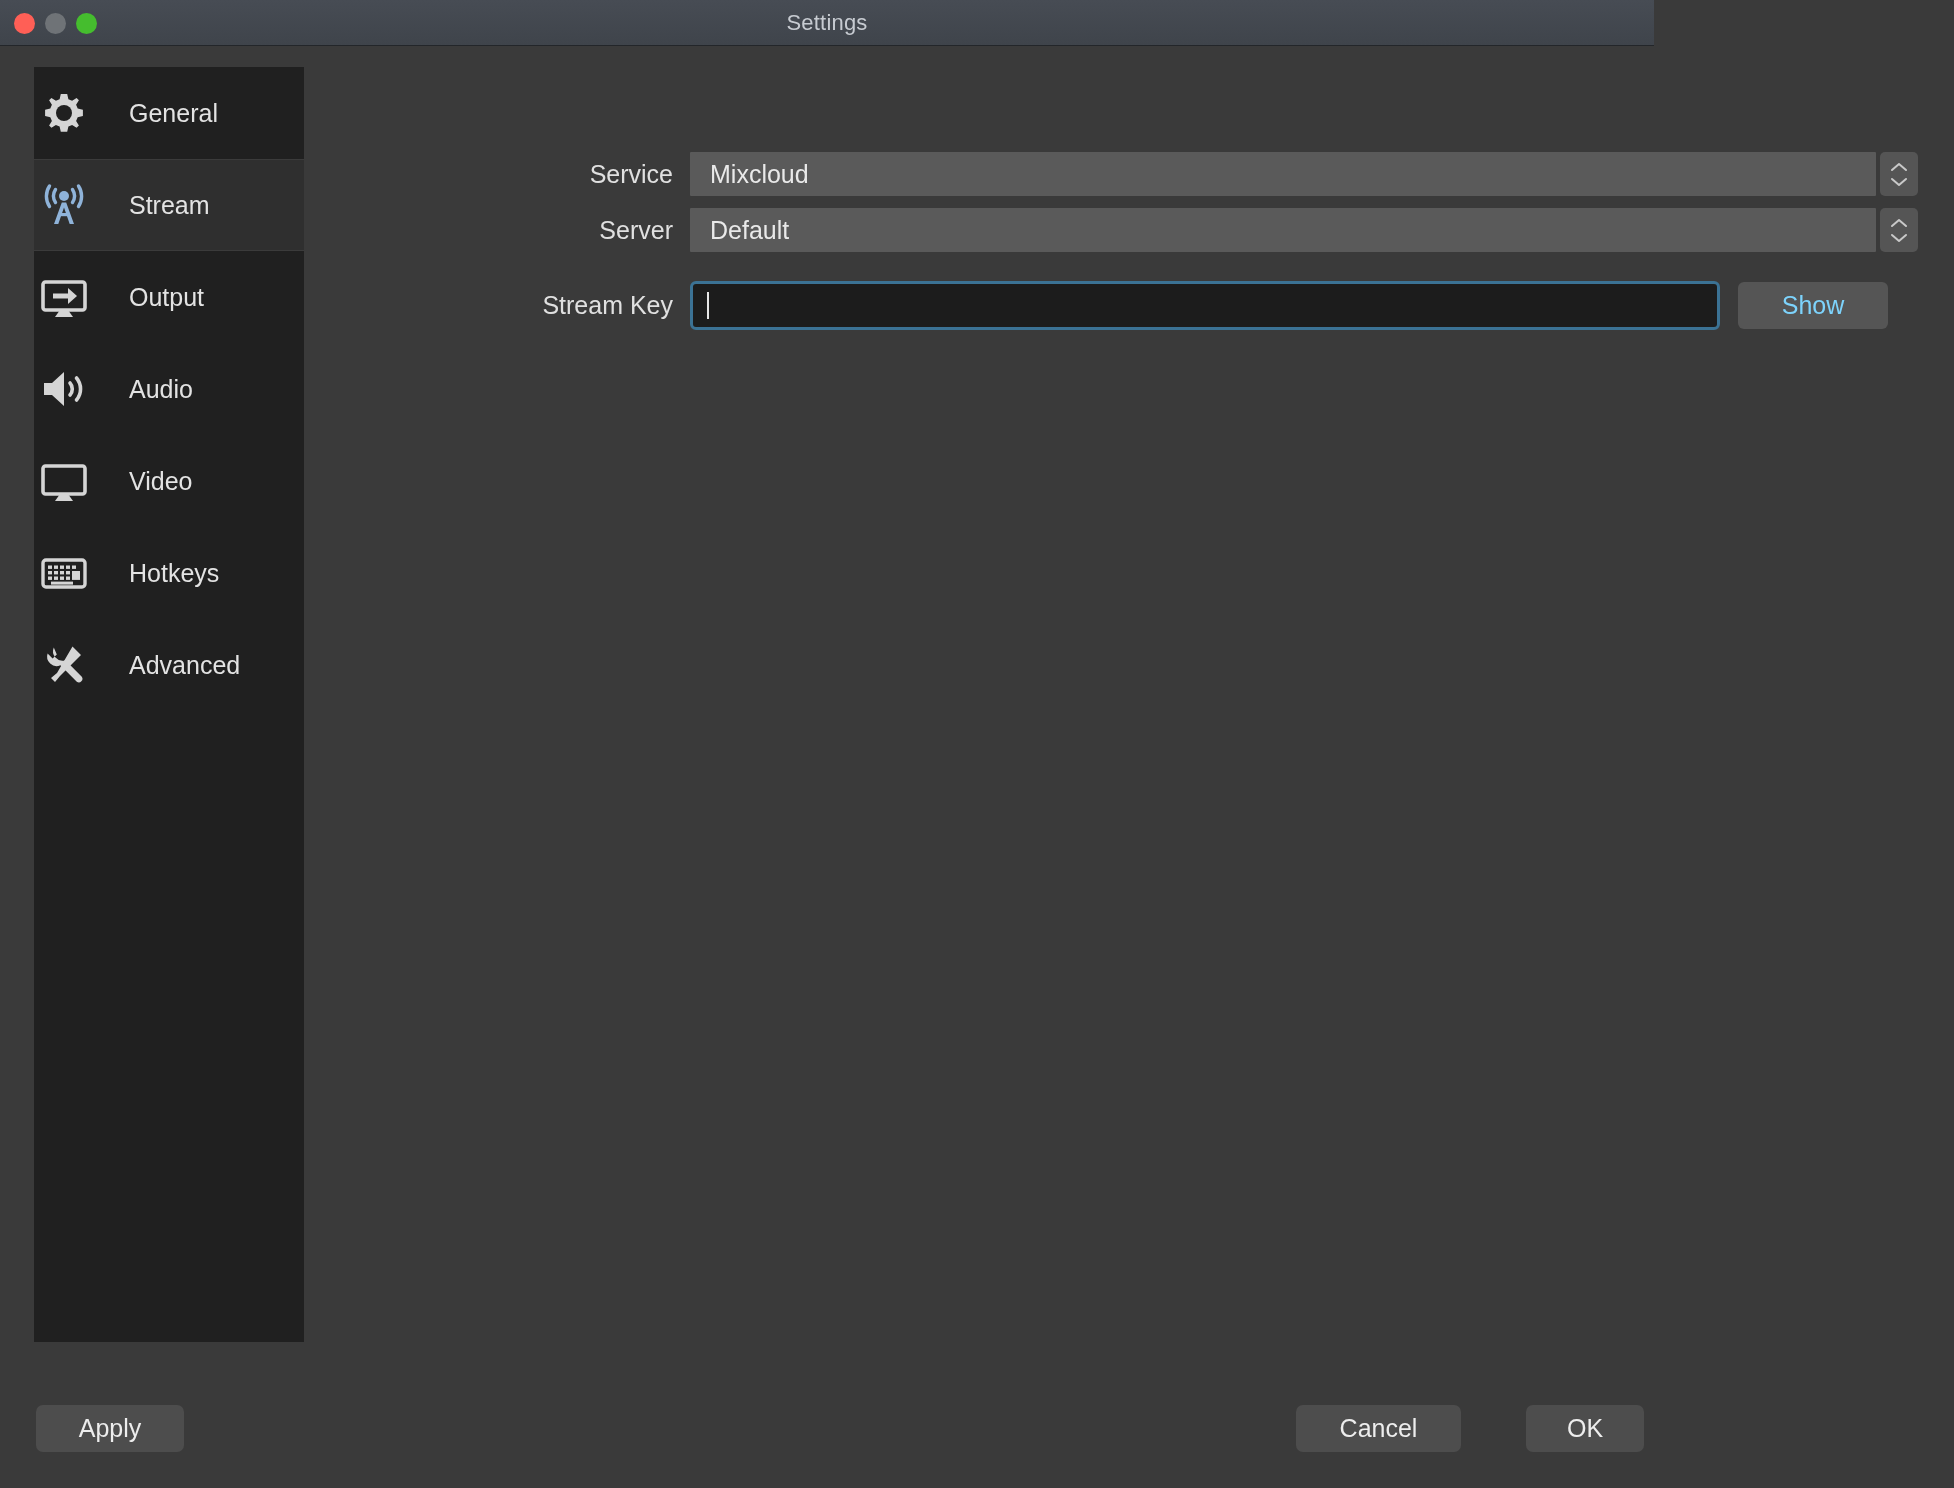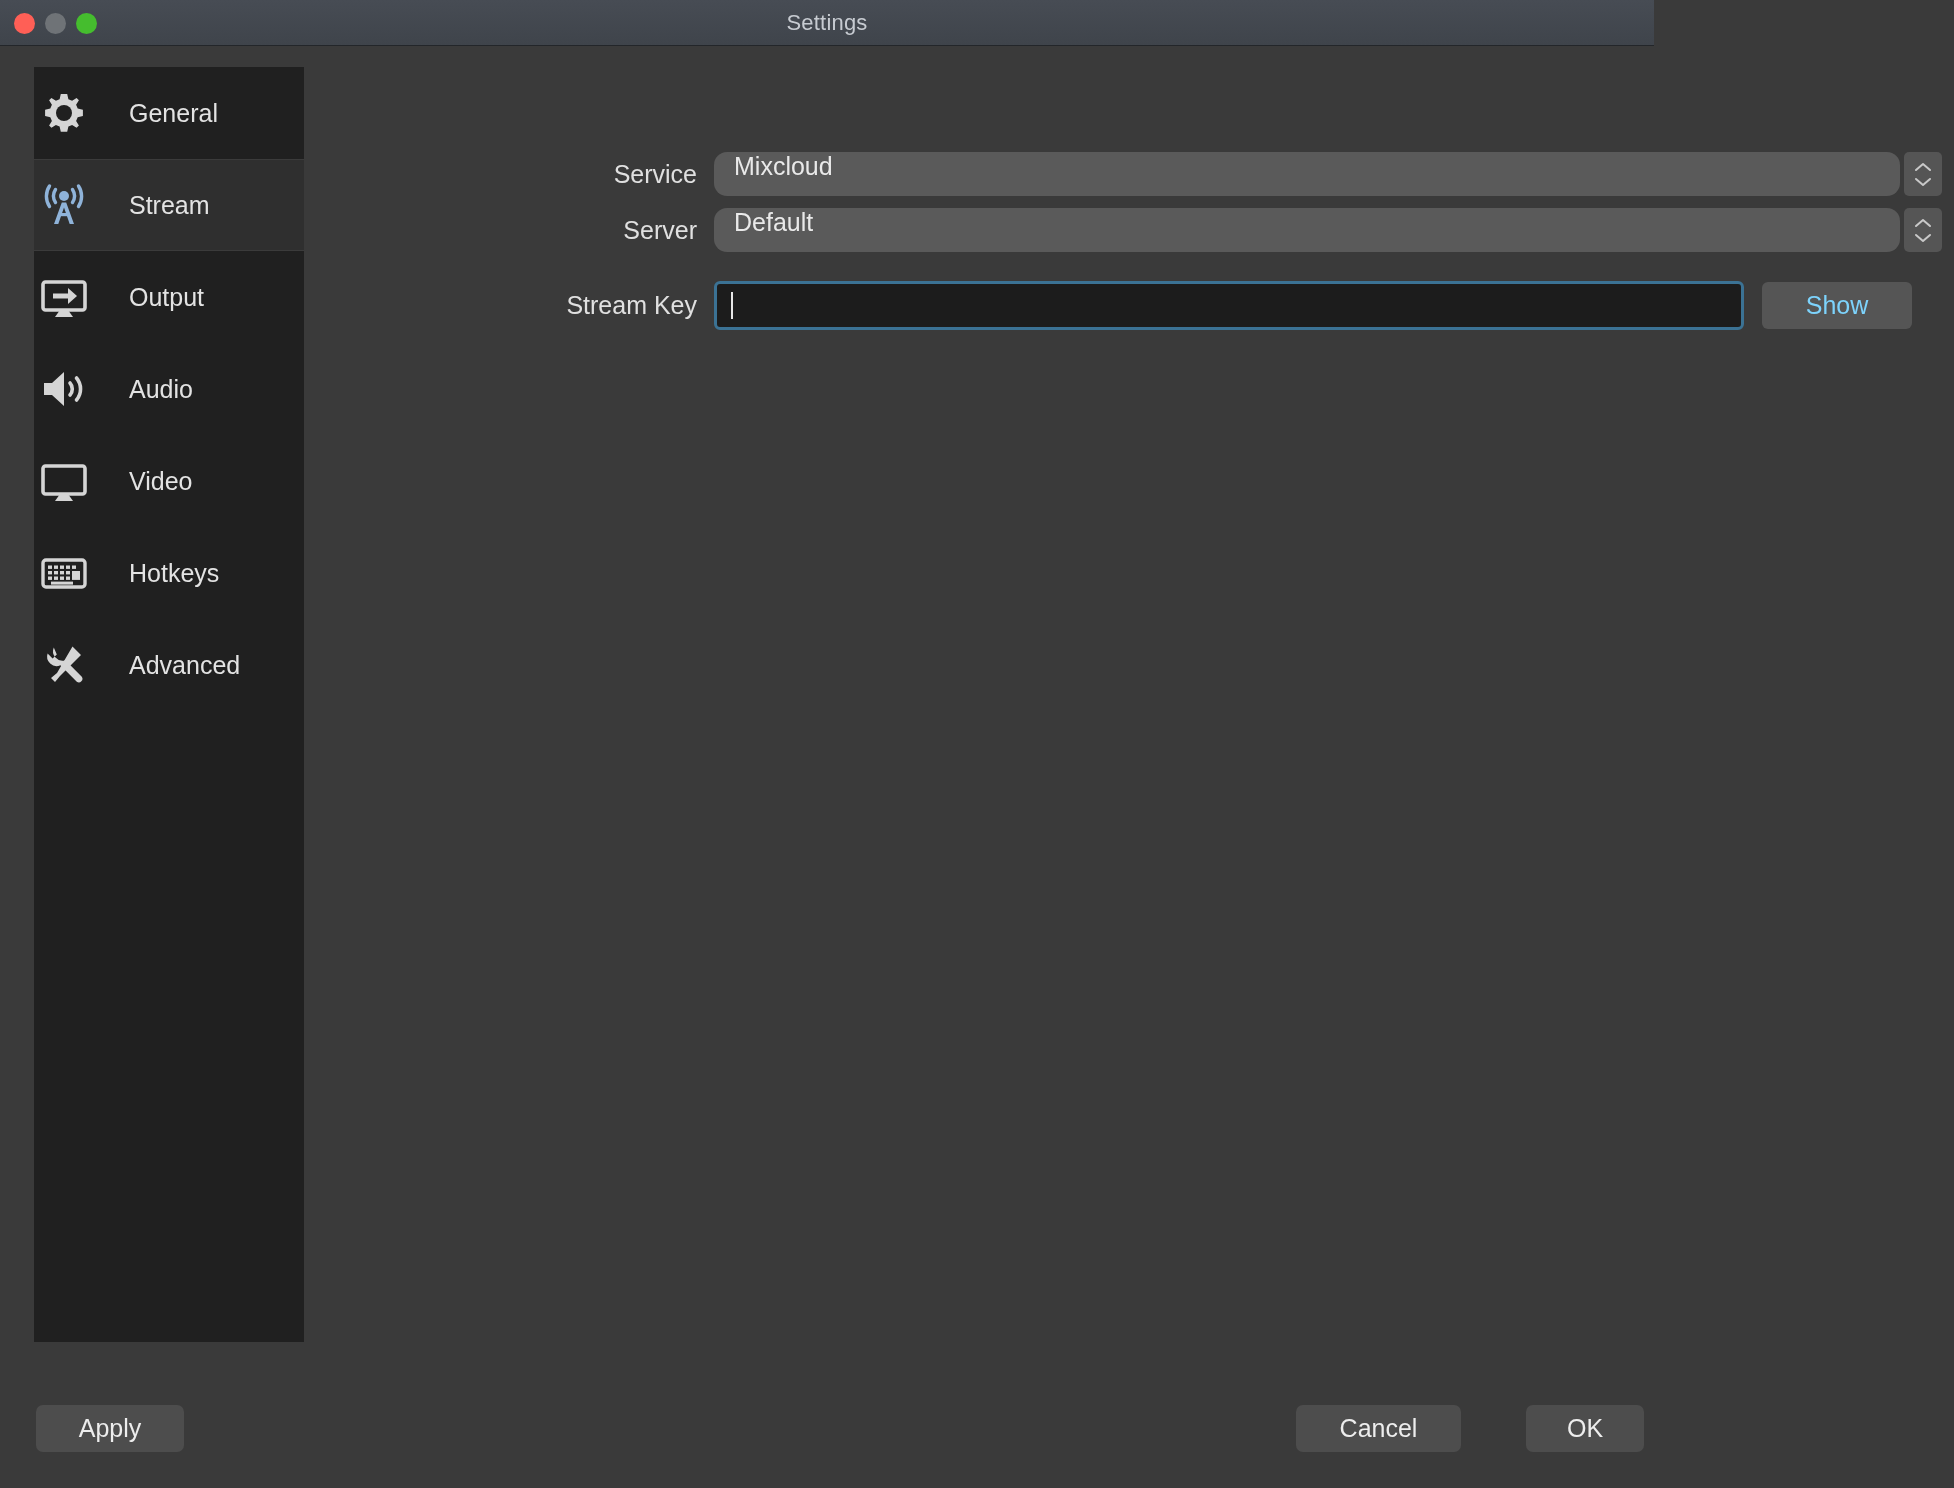--- a/index.html
+++ b/index.html
@@ -111,40 +111,39 @@
     position: absolute;
     left: 0;
     top: 0;
     width: 100%;
   }
   .form-row {
     position: absolute;
     display: flex;
     align-items: center;
     left: 0;
-    padding-left: 24px;
   }
   .form-label {
     width: 690px;
     text-align: right;
     padding-right: 17px;
     font-size: 25px;
     color: #e0e0e0;
     white-space: nowrap;
   }
 
   
   .combo {
     position: relative;
     height: 44px;
     width: 1186px;
     background: #5a5a5a;
-    border-radius: 13px;
-    display: flex;
-    align-items: flex-start;
+    border-radius: 1px;
+    display: flex;
+    align-items: center;
   }
   .combo-value {
     font-size: 25px;
     color: #e9e9e9;
     padding-left: 20px;
     white-space: nowrap;
     overflow: hidden;
   }
   .stepper {
     position: absolute;

